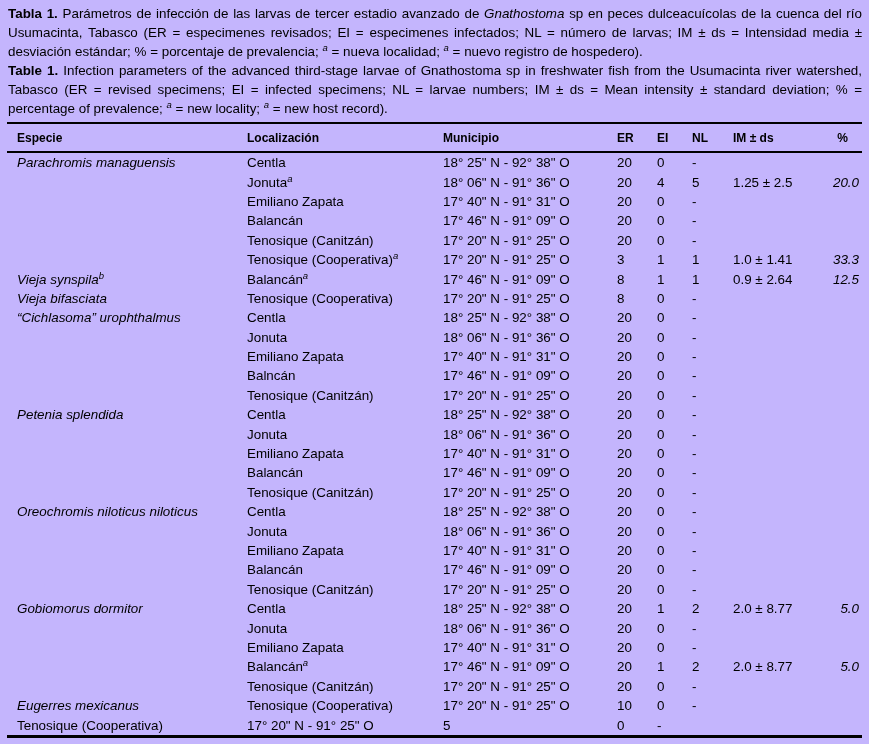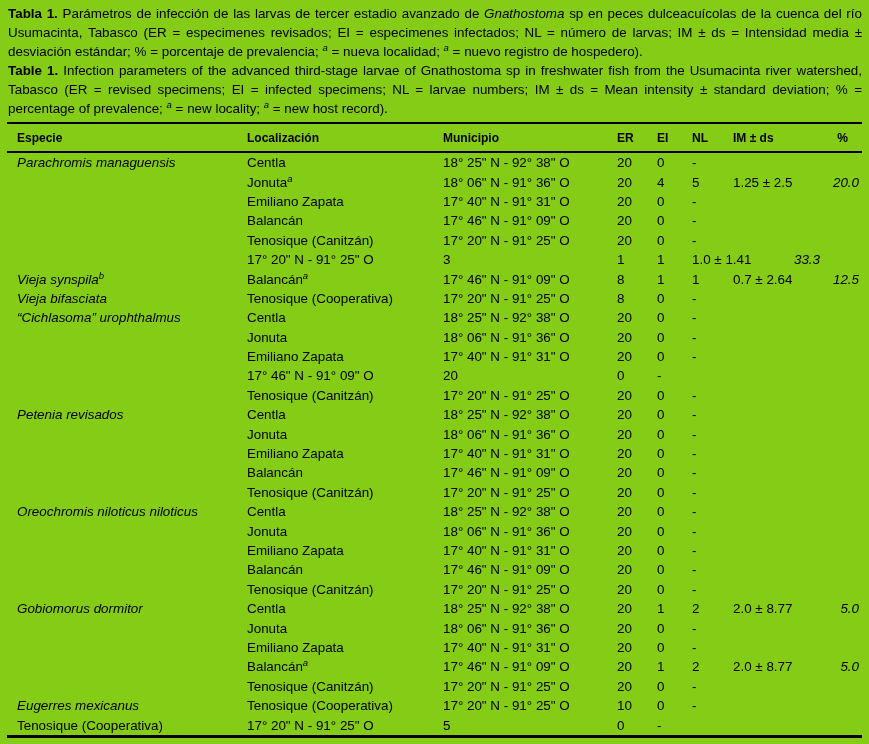--- a/index.html
+++ b/index.html
@@ -1,18 +1,18 @@
 <!DOCTYPE html>
 <html><head>
 <meta charset="utf-8">
 <style>
   * { margin:0; padding:0; box-sizing:border-box; }
   html,body { background:#ffffff; }
   .page {
-    width:869px; height:744px; background:#84cc16;
+    width:869px; height:744px; background:#c4b5fd;
     font-family:"Liberation Sans", sans-serif;
     color:#000000; position:relative; overflow:hidden;
   }
   .captions { padding:4px 7px 0 8px; }
   .caption { font-size:13.4px; line-height:19px; text-align:justify; }
   .caption .b { font-weight:bold; }
   .caption .i { font-style:italic; }
   sup { font-size:9.5px; line-height:0; font-style:italic; }
   .table-wrap {
     margin:4px 7px 0 7px;
@@ -104,35 +104,36 @@
           <div class="cell c-municipio"><span class="txt">Tenosique (Canitzán)</span></div>
           <div class="cell c-loc"><span class="txt">17° 20" N - 91° 25" O</span></div>
           <div class="cell c-er"><span class="txt">20</span></div>
           <div class="cell c-ei"><span class="txt">0</span></div>
           <div class="cell c-nl"><span class="txt">-</span></div>
           <div class="cell c-im"><span class="txt"></span></div>
           <div class="cell c-pct"><span class="txt"></span></div>
         </div>
         <div class="trow">
           <div class="cell c-especie"><span class="txt"></span></div>
+          <div class="cell c-municipio"><span class="txt">Tenosique (Cooperativa)</span><sup>a</sup></div>
           <div class="cell c-loc"><span class="txt">17° 20" N - 91° 25" O</span></div>
           <div class="cell c-er"><span class="txt">3</span></div>
           <div class="cell c-ei"><span class="txt">1</span></div>
           <div class="cell c-nl"><span class="txt">1</span></div>
           <div class="cell c-im"><span class="txt">1.0 ± 1.41</span></div>
           <div class="cell c-pct"><span class="txt">33.3</span></div>
         </div>
         <div class="trow">
           <div class="cell c-especie"><span class="txt">Vieja synspila</span><sup>b</sup></div>
           <div class="cell c-municipio"><span class="txt">Balancán</span><sup>a</sup></div>
           <div class="cell c-loc"><span class="txt">17° 46" N - 91° 09" O</span></div>
           <div class="cell c-er"><span class="txt">8</span></div>
           <div class="cell c-ei"><span class="txt">1</span></div>
           <div class="cell c-nl"><span class="txt">1</span></div>
-          <div class="cell c-im"><span class="txt">0.7 ± 2.64</span></div>
+          <div class="cell c-im"><span class="txt">0.9 ± 2.64</span></div>
           <div class="cell c-pct"><span class="txt">12.5</span></div>
         </div>
         <div class="trow">
           <div class="cell c-especie"><span class="txt">Vieja bifasciata</span></div>
           <div class="cell c-municipio"><span class="txt">Tenosique (Cooperativa)</span></div>
           <div class="cell c-loc"><span class="txt">17° 20" N - 91° 25" O</span></div>
           <div class="cell c-er"><span class="txt">8</span></div>
           <div class="cell c-ei"><span class="txt">0</span></div>
           <div class="cell c-nl"><span class="txt">-</span></div>
           <div class="cell c-im"><span class="txt"></span></div>
@@ -163,39 +164,40 @@
           <div class="cell c-municipio"><span class="txt">Emiliano Zapata</span></div>
           <div class="cell c-loc"><span class="txt">17° 40" N - 91° 31" O</span></div>
           <div class="cell c-er"><span class="txt">20</span></div>
           <div class="cell c-ei"><span class="txt">0</span></div>
           <div class="cell c-nl"><span class="txt">-</span></div>
           <div class="cell c-im"><span class="txt"></span></div>
           <div class="cell c-pct"><span class="txt"></span></div>
         </div>
         <div class="trow">
           <div class="cell c-especie"><span class="txt"></span></div>
-          <div class="cell c-loc"><span class="txt">17° 46" N - 91° 09" O</span></div>
-          <div class="cell c-er"><span class="txt">20</span></div>
-          <div class="cell c-ei"><span class="txt">0</span></div>
-          <div class="cell c-nl"><span class="txt">-</span></div>
-          <div class="cell c-im"><span class="txt"></span></div>
-          <div class="cell c-pct"><span class="txt"></span></div>
-        </div>
-        <div class="trow">
-          <div class="cell c-especie"><span class="txt"></span></div>
-          <div class="cell c-municipio"><span class="txt">Tenosique (Canitzán)</span></div>
-          <div class="cell c-loc"><span class="txt">17° 20" N - 91° 25" O</span></div>
-          <div class="cell c-er"><span class="txt">20</span></div>
-          <div class="cell c-ei"><span class="txt">0</span></div>
-          <div class="cell c-nl"><span class="txt">-</span></div>
-          <div class="cell c-im"><span class="txt"></span></div>
-          <div class="cell c-pct"><span class="txt"></span></div>
-        </div>
-        <div class="trow">
-          <div class="cell c-especie"><span class="txt">Petenia revisados</span></div>
+          <div class="cell c-municipio"><span class="txt">Balncán</span></div>
+          <div class="cell c-loc"><span class="txt">17° 46" N - 91° 09" O</span></div>
+          <div class="cell c-er"><span class="txt">20</span></div>
+          <div class="cell c-ei"><span class="txt">0</span></div>
+          <div class="cell c-nl"><span class="txt">-</span></div>
+          <div class="cell c-im"><span class="txt"></span></div>
+          <div class="cell c-pct"><span class="txt"></span></div>
+        </div>
+        <div class="trow">
+          <div class="cell c-especie"><span class="txt"></span></div>
+          <div class="cell c-municipio"><span class="txt">Tenosique (Canitzán)</span></div>
+          <div class="cell c-loc"><span class="txt">17° 20" N - 91° 25" O</span></div>
+          <div class="cell c-er"><span class="txt">20</span></div>
+          <div class="cell c-ei"><span class="txt">0</span></div>
+          <div class="cell c-nl"><span class="txt">-</span></div>
+          <div class="cell c-im"><span class="txt"></span></div>
+          <div class="cell c-pct"><span class="txt"></span></div>
+        </div>
+        <div class="trow">
+          <div class="cell c-especie"><span class="txt">Petenia splendida</span></div>
           <div class="cell c-municipio"><span class="txt">Centla</span></div>
           <div class="cell c-loc"><span class="txt">18° 25" N - 92° 38" O</span></div>
           <div class="cell c-er"><span class="txt">20</span></div>
           <div class="cell c-ei"><span class="txt">0</span></div>
           <div class="cell c-nl"><span class="txt">-</span></div>
           <div class="cell c-im"><span class="txt"></span></div>
           <div class="cell c-pct"><span class="txt"></span></div>
         </div>
         <div class="trow">
           <div class="cell c-especie"><span class="txt"></span></div>

